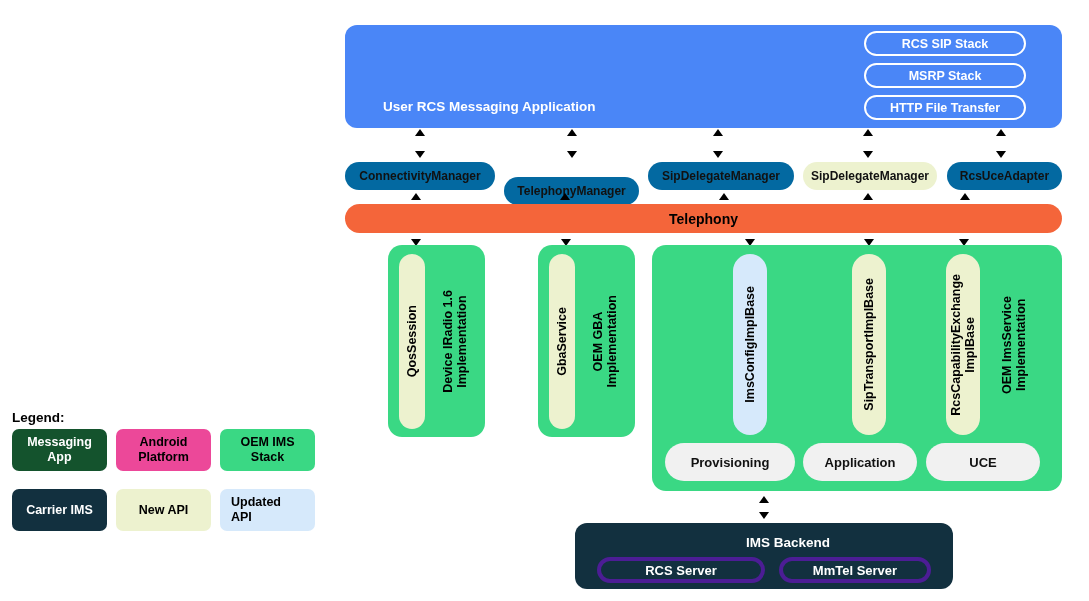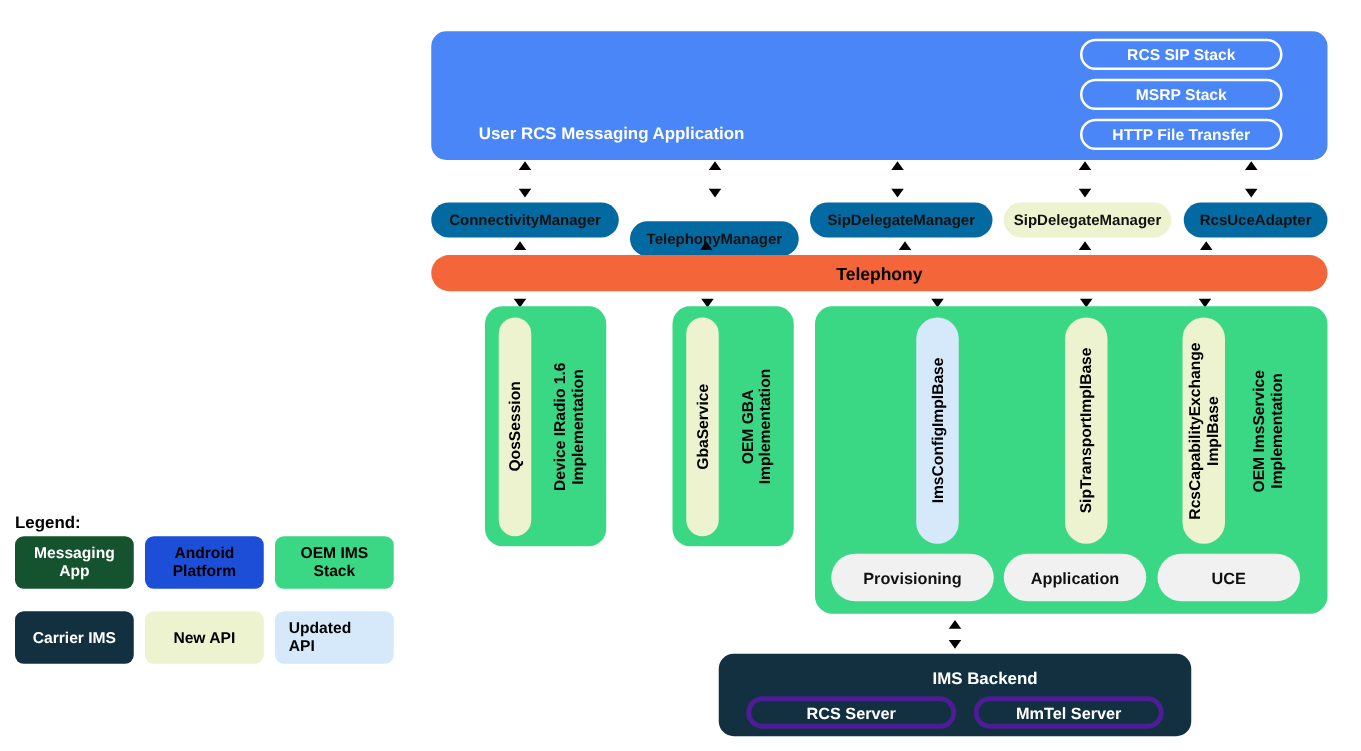--- a/index.html
+++ b/index.html
@@ -152,21 +152,21 @@
 
 <div class="abs" id="ims-backend"></div>
 <div class="abs ctr" id="ims-backend-title">IMS Backend</div>
 <div class="abs ctr srvpill" id="srv-0">RCS Server</div>
 <div class="abs ctr srvpill" id="srv-1">MmTel Server</div>
 
 <div class="abs" id="legend-title">Legend:</div>
 
 <div class="abs ctr lg" style="left:12px;top:429px;background:#14532d;color:#ffffff;white-space:pre-line;">Messaging
 App</div>
-<div class="abs ctr lg" style="left:116px;top:429px;background:#1d4ed8;color:#000000;white-space:pre-line;">Android
+<div class="abs ctr lg" style="left:116px;top:429px;background:#ec4899;color:#000000;white-space:pre-line;">Android
 Platform</div>
 <div class="abs ctr lg" style="left:220px;top:429px;background:#3ad884;color:#000000;white-space:pre-line;">OEM IMS
 Stack</div>
 
 <div class="abs ctr lg" style="left:12px;top:489px;background:#12303f;color:#ffffff;white-space:pre-line;">Carrier IMS</div>
 <div class="abs ctr lg" style="left:116px;top:489px;background:#edf2cf;color:#000000;white-space:pre-line;">New API</div>
 <div class="abs ctr lg left" style="left:220px;top:489px;background:#d6e9fb;color:#000000;white-space:pre-line;">Updated
 API</div>
 
 </body></html>

